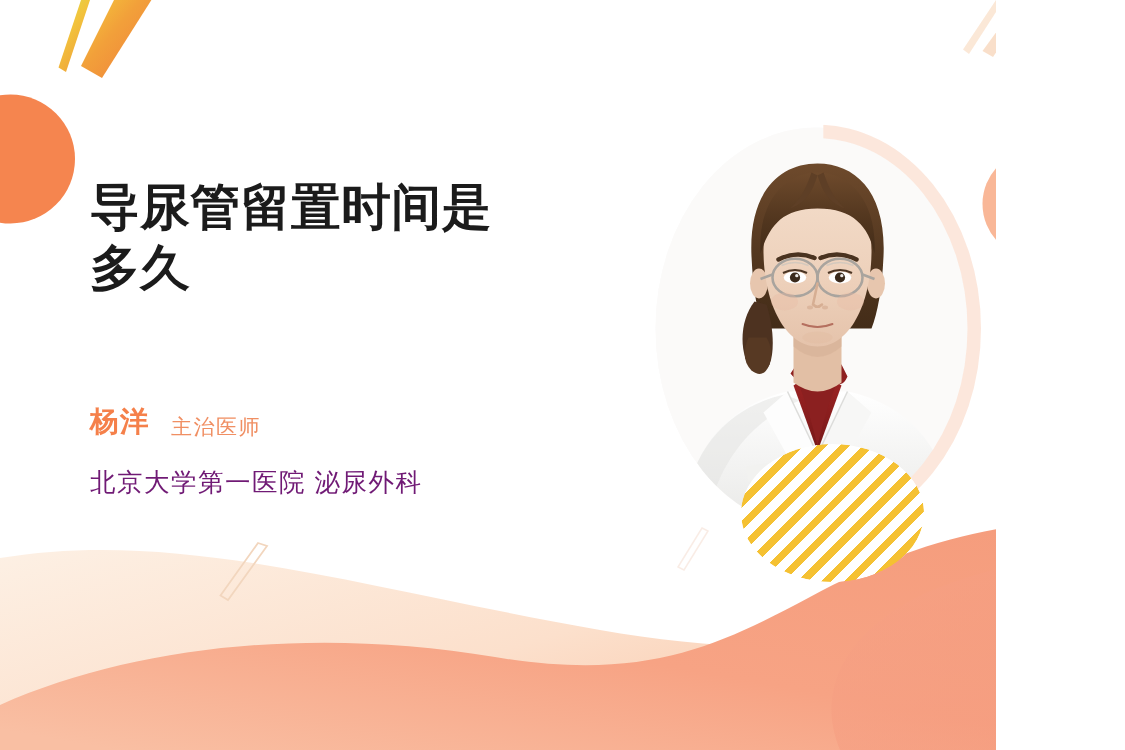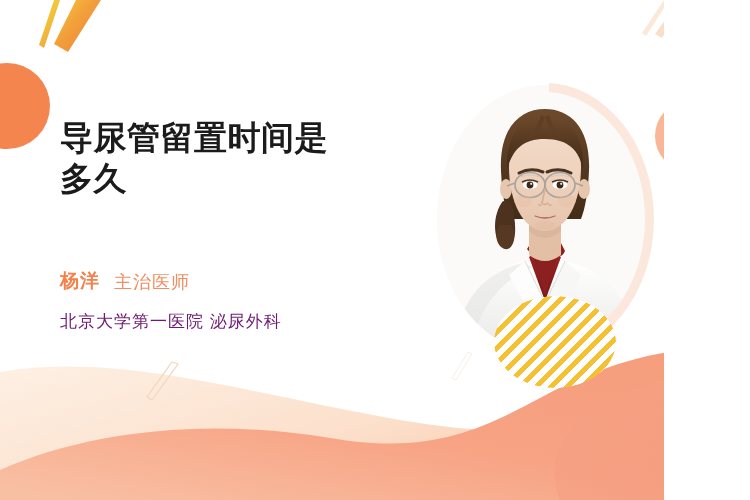--- a/index.html
+++ b/index.html
@@ -97,21 +97,21 @@
     align-items:flex-end;
     gap:14px;
   }
   .doc-name {
     font-size:19px;
     font-weight:bold;
     color:#F5804A;
     letter-spacing:1px;
   }
   .doc-title {
-    font-size:18px;
+    font-size:14px;
     font-weight:normal;
     color:#F08F63;
     letter-spacing:1px;
   }
   .affiliation {
     margin-top:16px;
     font-size:17px;
     color:#701a75;
     letter-spacing:1px;
   }

